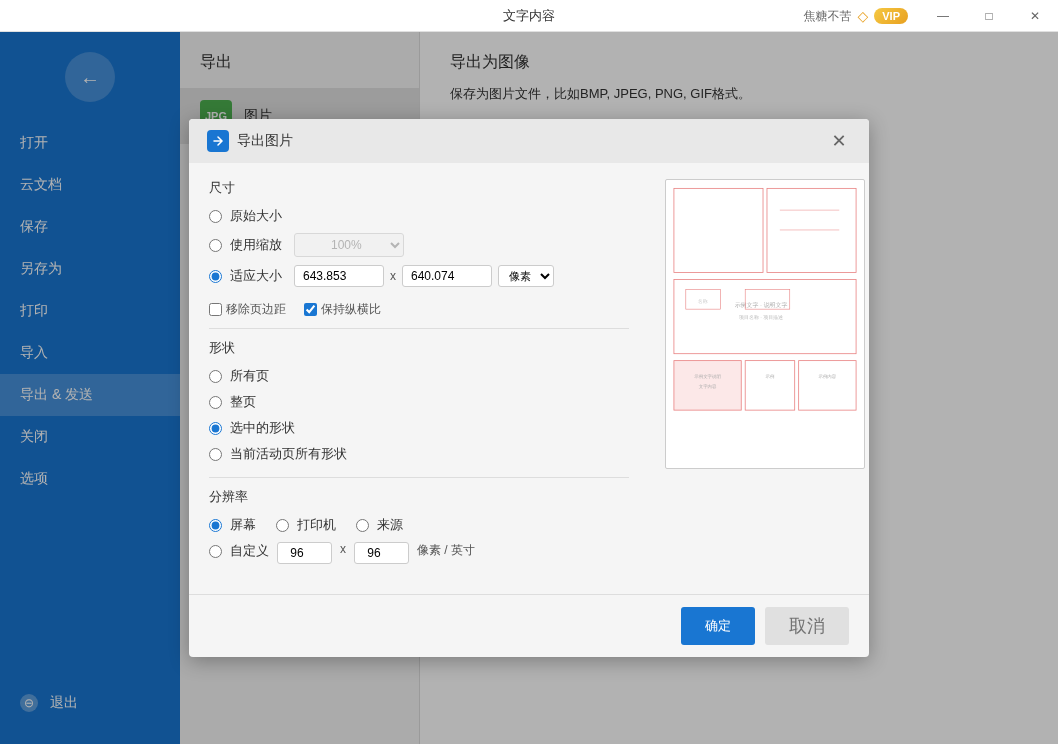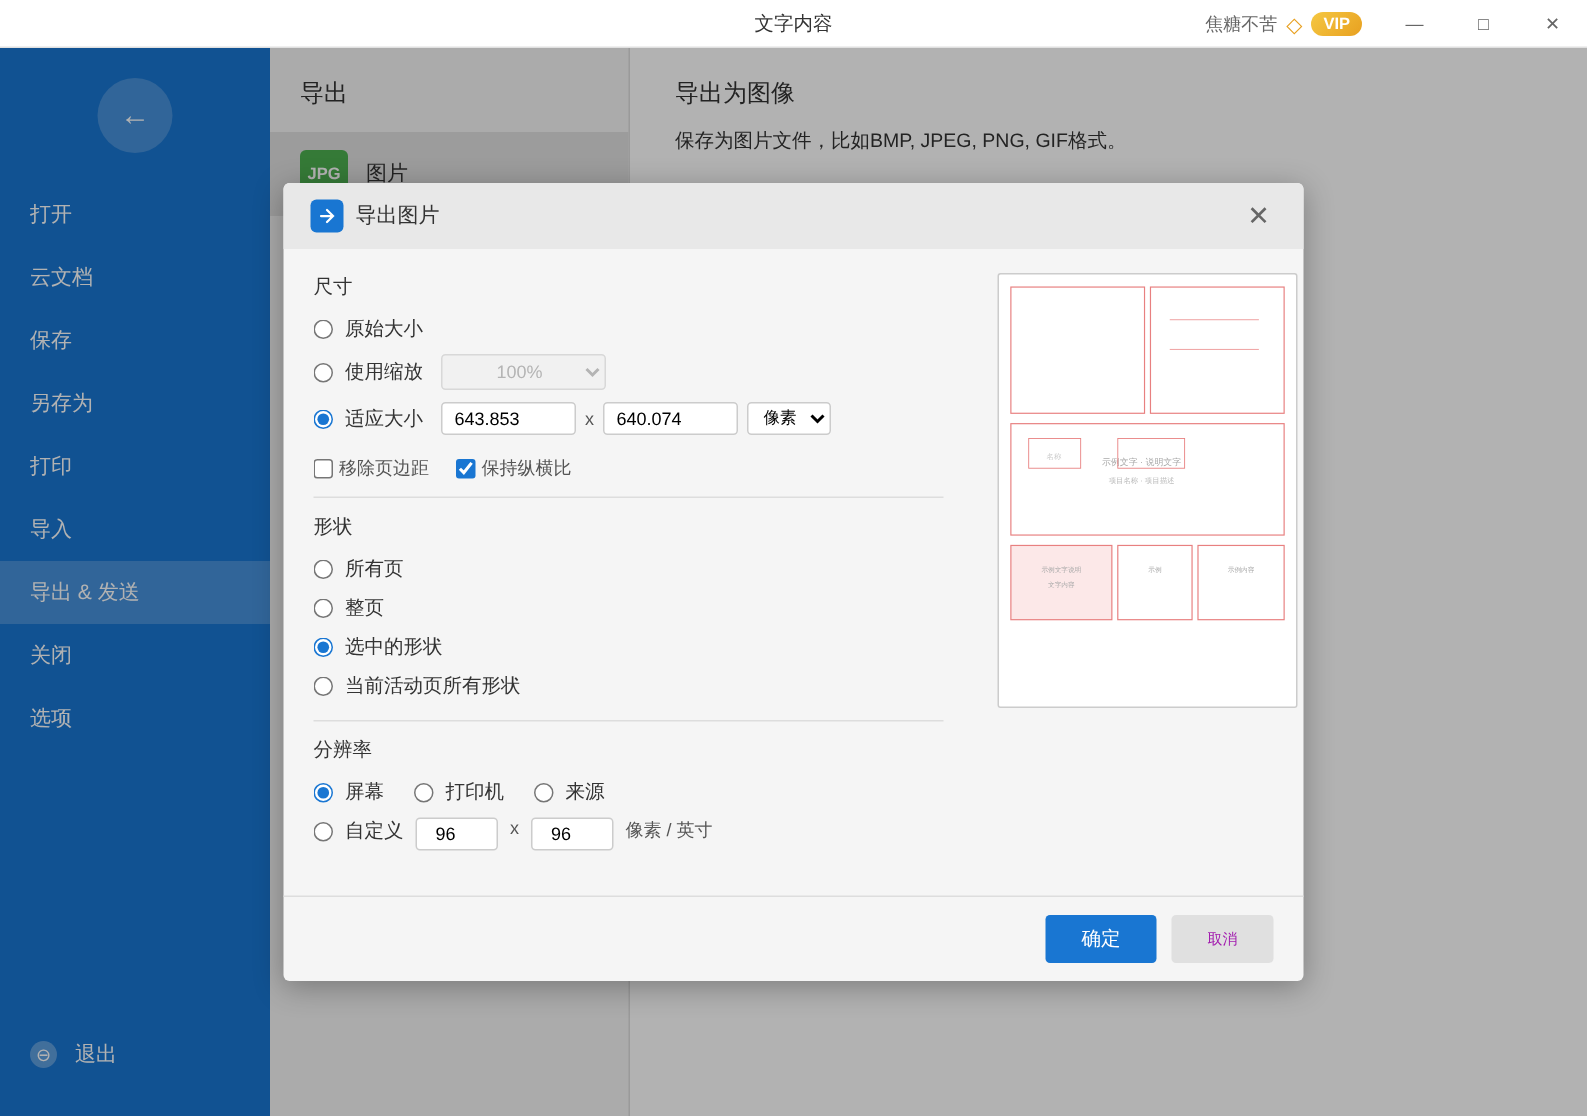--- a/index.html
+++ b/index.html
@@ -75,21 +75,21 @@
     .text-input.disabled { background: #f0f0f0; color: #999; padding-left: 32px; }
     .select-input { border: 1px solid #ccc; border-radius: 3px; padding: 3px 6px; font-size: 12px; background: #fff; cursor: pointer; width: 110px; }
     .unit-label { font-size: 12px; color: #555; }
     .checkbox-row { display: flex; align-items: center; gap: 6px; font-size: 12px; color: #555; margin-top: 4px; margin-bottom: 8px; }
     .checkbox-row input[type=checkbox] { accent-color: #1976d2; }
     .separator { border: none; border-top: 1px solid #ddd; margin: 10px 0; }
     .preview-box { width: 200px; height: 290px; border: 1px solid #ccc; background: #fff; border-radius: 2px; overflow: hidden; }
     .preview-inner { width: 100%; height: 100%; position: relative; }
     .modal-footer { display: flex; justify-content: flex-end; gap: 10px; padding: 12px 20px; border-top: 1px solid #ddd; }
     .btn-primary { background: #1976d2; color: #fff; border: none; padding: 7px 24px; border-radius: 3px; font-size: 13px; cursor: pointer; }
-    .btn-secondary { background: #e0e0e0; color: #a21caf; border: none; padding: 7px 24px; border-radius: 3px; font-size: 10px; cursor: pointer; }
+    .btn-secondary { background: #e0e0e0; color: #737373; border: none; padding: 7px 24px; border-radius: 3px; font-size: 18px; cursor: pointer; }
     .num-input { border: 1px solid #ccc; border-radius: 3px; padding: 3px 6px; font-size: 12px; width: 50px; background: #fff; text-align: center; }
     .x-sep { font-size: 12px; color: #555; }
     .unit-select { border: 1px solid #ccc; border-radius: 3px; padding: 3px 6px; font-size: 11px; background: #fff; cursor: pointer; }
   </style>
 </head>
 <body>
 
 <div class="titlebar">
   <span class="titlebar-title">文字内容</span>
   <div class="vip-area">

